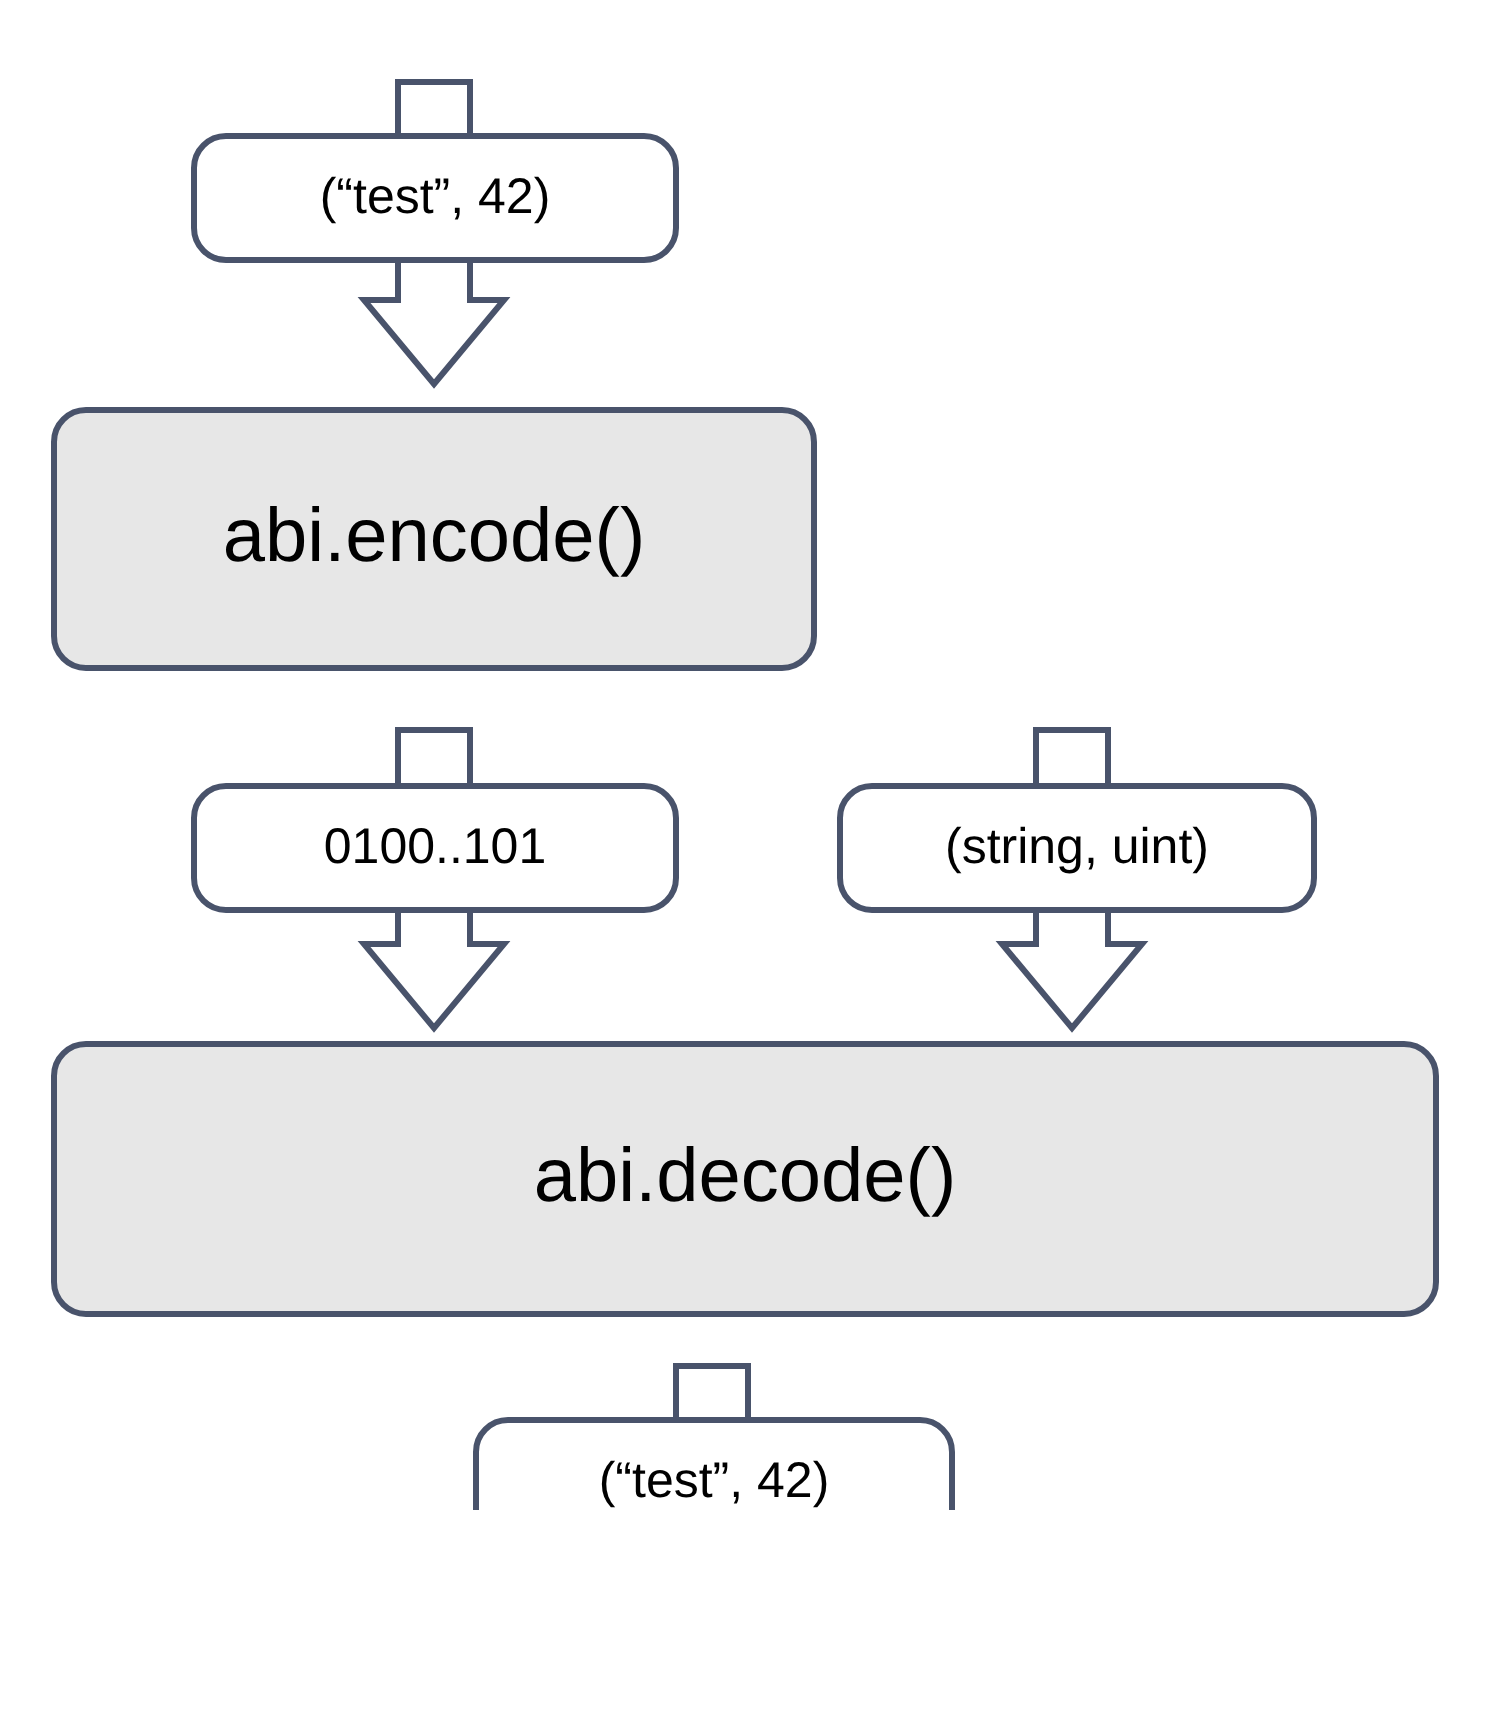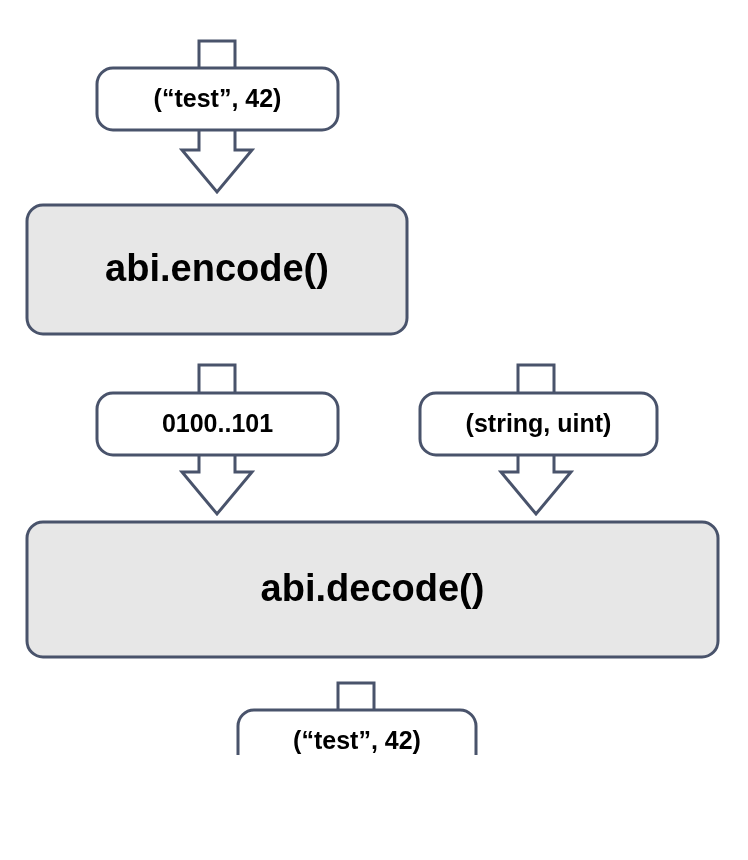--- a/index.html
+++ b/index.html
@@ -9,21 +9,20 @@
   }
   body {
     font-family: "Liberation Sans", sans-serif;
   }
   #diagram-canvas {
     position: relative;
     width: 748px;
     height: 755px;
     background: #ffffff;
     overflow: hidden;
-    font-weight: bold;
   }
   #flow-svg {
     position: absolute;
     top: 0;
     left: 0;
     width: 748px;
     height: 860px;
     display: block;
   }
   .node-shape {

